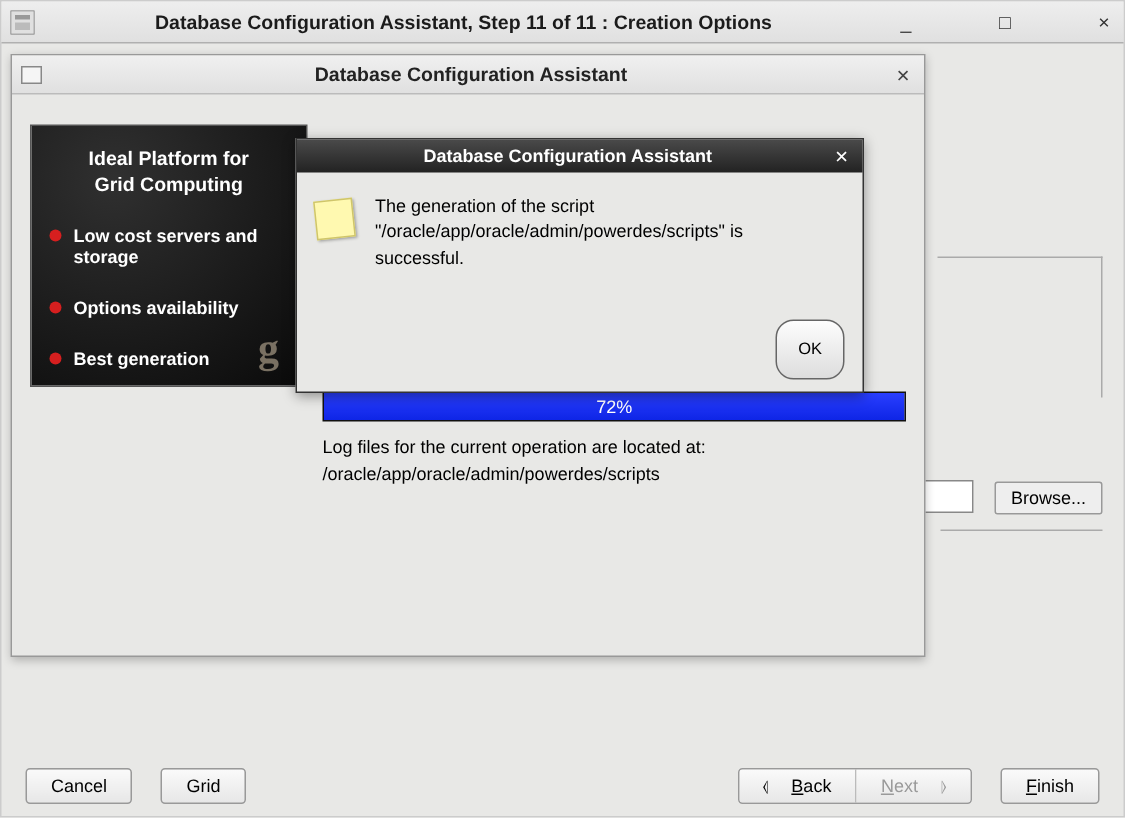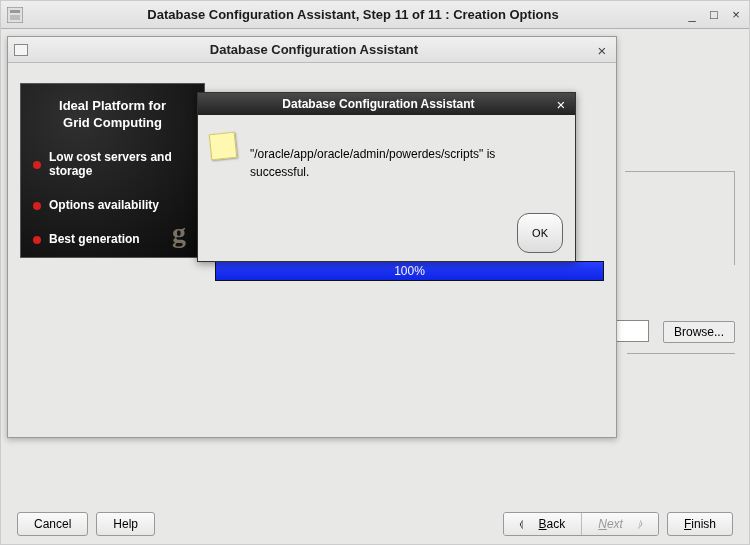--- a/index.html
+++ b/index.html
@@ -1,38 +1,38 @@
 <!DOCTYPE html>
 <html><head>
 <meta charset="utf-8">
 <style>
 * { box-sizing: border-box; margin: 0; padding: 0; font-family: Arial, sans-serif; }
 body { background: #e6e6e6; width: 750px; height: 545px; overflow: hidden; position: relative; }
 
 
 .main-window { width: 750px; height: 545px; background: #e8e8e6; border: 1px solid #ccc; }
-.titlebar-main { height: 28px; background: linear-gradient(#eeeeee, #e0e0e0); border-bottom: 1px solid #b0b0b0; display: flex; align-items: center; padding: 0 6px; }
+.titlebar-main { height: 28px; background: linear-gradient(#eeeeee, #e0e0e0); border-bottom: 1px solid #b0b0b0; display: flex; align-items: center; padding: 0 6px; gap: 44px; }
 .titlebar-main .app-icon { width: 16px; height: 16px; margin-right: 6px; display:inline-block; }
 .titlebar-main .title { flex: 1; text-align: center; font-size: 13px; font-weight: bold; color: #1b1b1b; }
 .win-ctrl { width: 14px; height: 14px; margin-left: 8px; font-size: 13px; color: #333; text-align:center; line-height:14px; cursor:pointer;}
 .main-content { position: relative; height: calc(100% - 28px); padding: 6px; }
 
 .top-inst { text-align:center; font-size:12px; color:#333; padding: 26px 0 4px 0; }
 
 
 .dialog2 { position: absolute; left: 7px; top: 36px; width: 610px; height: 402px; background: #e8e8e6; border: 1px solid #999; box-shadow: 0 2px 6px rgba(0,0,0,0.25); }
 .titlebar2 { height: 26px; background: linear-gradient(#f0f0f0, #e0e0e0); border-bottom: 1px solid #bbb; display: flex; align-items: center; padding: 0 6px; }
 .titlebar2 .icon2 { width:14px; height:12px; border:1px solid #888; background:#f5f5f5; display:inline-block; margin-right:6px;}
 .titlebar2 .title2 { flex: 1; text-align: center; font-weight: bold; font-size: 13px; color:#222; }
 .close-x { width:16px; height:16px; color:#444; font-size:15px; text-align:center; cursor:pointer; }
 
 .dialog2-body { display:flex; padding: 20px 12px 10px 12px; gap: 10px; height: calc(100% - 26px);}
 .side-panel { width: 185px; height: 175px; background: radial-gradient(circle at 30% 20%, #303030, #0a0a0a); border: 1px solid #555; padding: 14px 10px 0 10px; color:#fff; position:relative; }
 .side-panel .ideal { text-align:center; font-weight:bold; font-size:13px; line-height:1.3; margin-bottom:18px; color:#fff;}
-.side-bullet { display:flex; align-items:center; margin: 14px 0 20px 2px; }
+.side-bullet { display:flex; align-items:flex-start; margin: 14px 0 20px 2px; }
 .side-bullet .dot { width:8px; height:8px; background:#d61f1f; border-radius:50%; margin-right:8px; margin-top:3px; flex-shrink:0;}
 .side-bullet .txt { font-size:12px; font-weight:bold;}
 .side-g { position:absolute; right:18px; bottom:8px; font-family: serif; font-size:28px; color:#a79a86; opacity:0.7; font-weight:bold;}
 .grid-bg { position:absolute; left:-5px; bottom:-5px; width:120%; height:80px;
   background-image: linear-gradient(#3a3a3a 1px, transparent 1px), linear-gradient(90deg,#3a3a3a 1px, transparent 1px);
   background-size: 22px 22px; transform: skewX(-25deg); z-index:-1; opacity:0.6;}
 
 .right-col { flex:1; display:flex; flex-direction:column; justify-content:flex-start; }
 .progress-wrap { margin-top: 178px; }
 .progress-bar { height:20px; width:100%; border:1px solid #111; background: linear-gradient(#2a3fff, #0e25e6); color:#fff; font-size:12px; text-align:center; line-height:19px; font-weight:normal;}
@@ -51,28 +51,28 @@
 .ok-btn { display:inline-block; padding: 13px 14px; border:1px solid #666; border-radius:12px; background:linear-gradient(#fdfdfd,#ddd); font-size:11px; cursor:pointer;}
 
 
 .back-field { position:absolute; right:100px; top:291px; width:45px; height:22px; border:1px solid #888; background:#fff;}
 .browse-btn { position:absolute; right:14px; top:292px; padding:3px 10px; border:1px solid #999; background:#eee; font-size:12px; cursor:pointer; border-radius:2px;}
 .panel-line1 { position:absolute; right:14px; top:142px; width:110px; height:94px; border-right:1px solid #aaa; border-top:1px solid #aaa; }
 .hr-bottom { position:absolute; right:14px; top:324px; width:108px; height:1px; border-top:1px solid #aaa;}
 
 
 .bottom-bar { position:absolute; left:0; right:0; bottom:8px; display:flex; justify-content:space-between; padding: 0 16px;}
-.bottom-bar .left-btns, .bottom-bar .right-btns { display:flex; gap:8px; }
+.bottom-bar .left-btns, .bottom-bar .right-btns { display:flex; gap:19px; }
 .wiz-btn { padding:4px 16px; border:1px solid #999; background:linear-gradient(#fafafa,#e7e7e7); font-size:12px; border-radius:3px; cursor:pointer;}
 .wiz-btn.pair { display:flex; align-items:center; gap:6px;}
 .wiz-btn.disabled { color:#9a9a9a; }
 .underline-char { text-decoration: underline; }
 .pair-group { display:flex; border:1px solid #999; border-radius:3px; overflow:hidden;}
 .pair-group .wiz-btn { border:none; border-right:1px solid #bbb; border-radius:0;}
-.pair-group .wiz-btn:last-child { border-right:none;font-style:italic;}
+.pair-group .wiz-btn:last-child { border-right:none;}
 .chev { font-size:10px;}
 </style>
 </head>
 <body>
 
 <div class="main-window">
   <div class="titlebar-main">
     <span class="app-icon">
       <svg width="16" height="16">
           <rect width="16" height="16" fill="#e0e0e0" stroke="#777"></rect>
@@ -90,21 +90,21 @@
     <div class="top-inst">Select the database creation options:</div>
 
     <div class="panel-line1"></div>
     <div class="back-field"></div>
     <div class="browse-btn">Browse...</div>
     <div class="hr-bottom"></div>
 
     <div class="bottom-bar">
       <div class="left-btns">
         <div class="wiz-btn">Cancel</div>
-        <div class="wiz-btn">Help</div>
+        <div class="wiz-btn">Grid</div>
       </div>
       <div class="right-btns">
         <div class="pair-group">
           <div class="wiz-btn pair"><span class="chev">⦉</span>&nbsp;<span><span class="underline-char">B</span><span>ack</span></span></div>
           <div class="wiz-btn pair disabled"><span><span class="underline-char">N</span>ext</span>&nbsp;<span class="chev">⦊</span></div>
         </div>
         <div class="wiz-btn"><span class="underline-char">F</span>inish</div>
       </div>
     </div>
   </div>
@@ -132,36 +132,40 @@
           <span class="txt">Options availability</span>
         </div>
       <div class="side-bullet">
           <span class="dot"></span>
           <span class="txt">Best generation</span>
         </div>
       <div class="side-g">g</div>
     </div>
     <div class="right-col">
       <div class="progress-wrap">
-        <div class="progress-bar">100%</div>
+        <div class="progress-bar">72%</div>
+        <div class="log-txt">
+          <span>Log files for the current operation are located at:</span><br>
+          <span>/oracle/app/oracle/admin/powerdes/scripts</span>
+        </div>
       </div>
     </div>
   </div>
 </div>
 
 <div class="dialog3">
   <div class="titlebar3">
     <div class="title3">Database Configuration Assistant</div>
     <div class="closex3">×</div>
   </div>
   <div class="dialog3-body">
     <div class="msg-row">
       <div class="note-icon"></div>
       <div class="msg-text">
-        <br>
+        <span>The generation of the script</span><br>
         <span>"/oracle/app/oracle/admin/powerdes/scripts" is</span><br>
         <span>successful.</span>
       </div>
     </div>
     <div class="ok-row">
       <div class="ok-btn">OK</div>
     </div>
   </div>
 </div>
 

